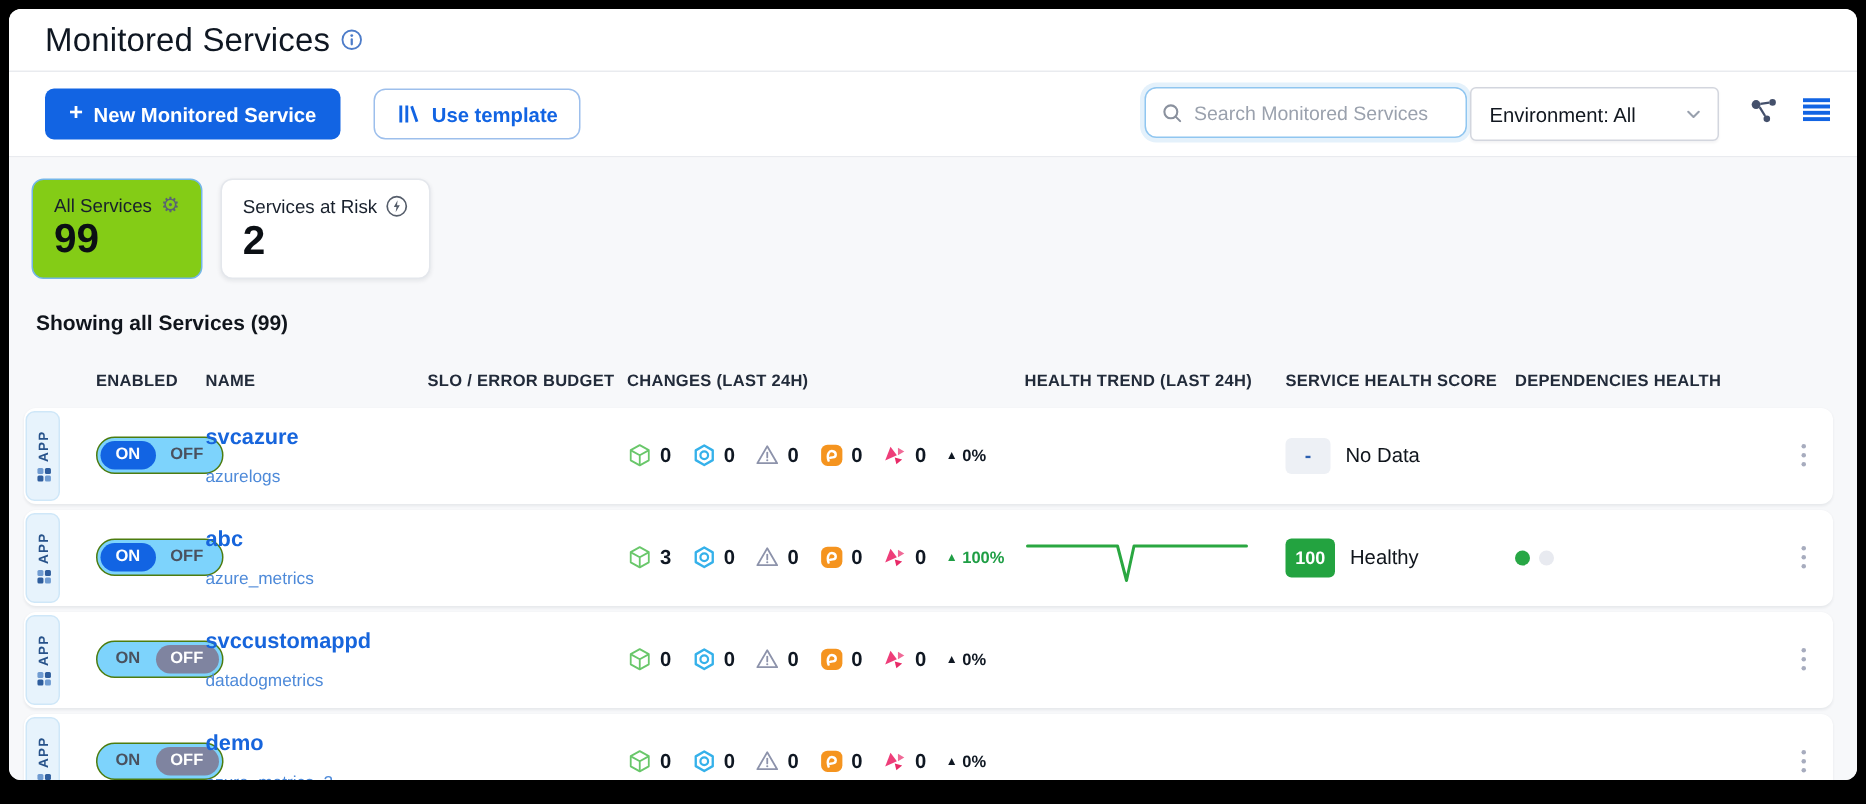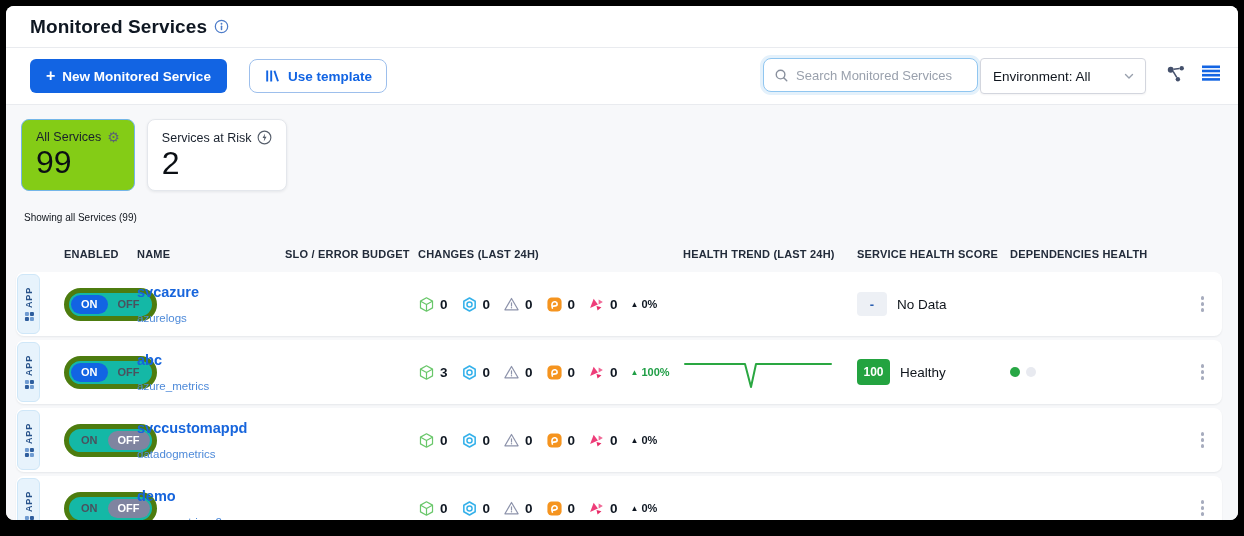--- a/index.html
+++ b/index.html
@@ -4,21 +4,21 @@
 <style>
   * { margin:0; padding:0; box-sizing:border-box; }
   html,body { width:1244px; height:536px; }
   body { background:#000; position:relative; font-family:"Liberation Sans",sans-serif; }
   .app { position:absolute; left:6px; top:6px; width:1232px; height:514px;
          background:#fff; border-radius:8px; overflow:hidden; }
 
   
   .titlebar { height:42px; display:flex; align-items:center; gap:7px;
               padding-left:24px; background:#fff; border-bottom:1px solid #e9ebef; }
-  .page-title { font-size:19px; font-weight:bold; color:#0f1722; letter-spacing:.1px; }
+  .page-title { font-size:22px; font-weight:normal; color:#0f1722; letter-spacing:.1px; }
 
   
   .toolbar { height:57px; display:flex; align-items:center; background:#fff;
              padding:0 12px 0 24px; border-bottom:1px solid #e9ebef; }
   .btn-primary { display:flex; align-items:center; gap:7px; background:#1264e3; color:#fff;
                  border:none; border-radius:6px; height:34px; padding:0 16px;
                  font-weight:bold; font-size:13.5px; cursor:pointer; font-family:inherit; }
   .btn-primary .plus { font-size:16px; font-weight:bold; line-height:1; }
   .btn-outline { display:flex; align-items:center; gap:8px; background:#fff; color:#1264e3;
                  border:1px solid #9dbfec; border-radius:8px; height:34px; padding:0 14px;
@@ -39,24 +39,24 @@
   .icon-btn.graph { margin-left:14px; }
   .icon-btn.list { margin-left:6px; }
 
   
   .content { height:415px; background:#f7f8fa; }
   .cards { display:flex; gap:12px; padding:14px 0 0 15px; }
   .sum-card { min-width:112px; padding:10px 14px 9px 14px; border-radius:8px; cursor:pointer; }
   .sum-card.selected { background:#84cc16; border:1px solid #74b6e8; }
   .sum-card.plain { background:#fff; border:1px solid #e4e7ec; box-shadow:0 1px 3px rgba(16,24,40,.08); }
   .sum-card .top { display:flex; align-items:center; gap:6px; font-size:12.5px; color:#18202c; }
-  .sum-card .count { font-size:32px; font-weight:normal; color:#0b0f14; margin-top:1px; line-height:1.1; }
+  .sum-card .count { font-size:27px; font-weight:bold; color:#0b0f14; margin-top:1px; line-height:1.1; }
   .gear-glyph { font-family:"DejaVu Sans",sans-serif; color:#5a6372; font-size:14px; line-height:1; }
 
-  .showing { margin:21px 0 0 18px; font-size:10px; font-weight:normal; color:#10151c; }
+  .showing { margin:21px 0 0 18px; font-size:14px; font-weight:bold; color:#10151c; }
 
   
   .thead, .row { display:grid;
     grid-template-columns:81px 148px 133px 265px 174px 153px 155px 1fr;
     padding-left:40px; }
   .thead { margin:25px 16px 0 10px; font-size:11px; font-weight:bold; color:#222b3a;
            letter-spacing:.2px; }
   .thead .th.enabled { padding-left:8px; }
   .rows { margin-top:12px; display:flex; flex-direction:column; gap:4px; }
   .row { position:relative; margin:0 16px 0 10px; height:64px; background:#fff;
@@ -65,21 +65,21 @@
              background:#e7f3fc; border:1px solid #cfe7f8; border-radius:6px;
              display:flex; align-items:center; justify-content:center; }
   .row-tab-inner { transform:rotate(-90deg); display:flex; align-items:center; gap:4px;
                    font-size:9px; font-weight:bold; color:#27528a; letter-spacing:.8px; }
   .grid-icon { display:grid; grid-template-columns:4px 4px; grid-template-rows:4px 4px; gap:1px; }
   .grid-icon i { background:#2e5d9d; border-radius:1px; }
   .grid-icon i.lt { background:#6f9bd1; }
 
   .cell { display:flex; align-items:center; }
   .cell-enabled { padding-left:8px; }
-  .toggle { display:flex; align-items:flex-end; background:#14b8a6; border:5px solid #4d7c0f;
+  .toggle { display:flex; align-items:flex-end; background:#7dd3fc; border:1px solid #4d7c0f;
             border-radius:999px; padding:2px; cursor:pointer; }
   .toggle .seg { padding:3px 10px; font-size:11px; font-weight:bold; border-radius:999px;
                  color:#4a515e; line-height:1.2; }
   .toggle.on .seg-on { background:#1264e3; color:#fff; }
   .toggle.off .seg-off { background:#7f84a0; color:#fff; }
 
   .cell-name { flex-direction:column; align-items:flex-start; justify-content:center; }
   .name { color:#1765dc; font-weight:bold; font-size:14.5px; text-decoration:none; cursor:pointer; }
   .sub { color:#4e8ad9; font-size:11.5px; margin-top:12px; }
 

